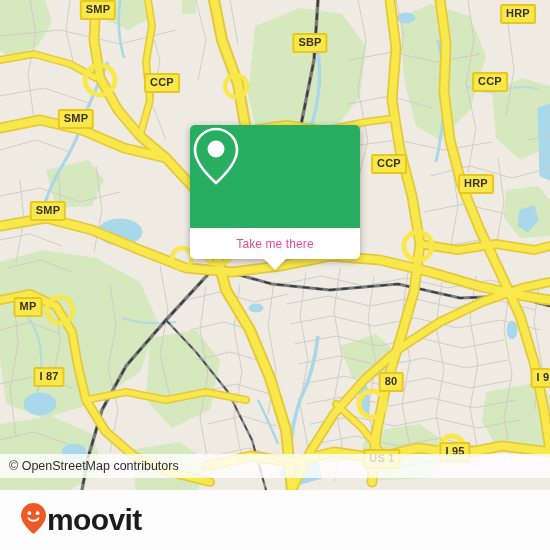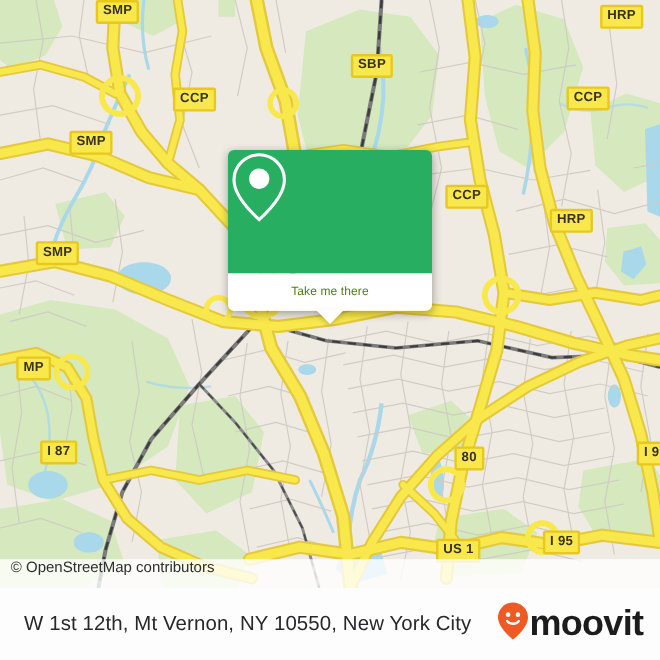--- a/index.html
+++ b/index.html
@@ -26,23 +26,23 @@
     line-height:13px;
     padding:1px 4px 2px 4px;
     letter-spacing:.2px;
     white-space:nowrap;
     box-sizing:border-box;
     transform:translate(-50%,-50%);
   }
 
   
   .attrib{
-    position:absolute;left:0;bottom:0;width:550px;height:24px;
+    position:absolute;left:0;bottom:12px;width:550px;height:24px;
     background:rgba(255,255,255,.80);
-    display:flex;align-items:flex-start;
+    display:flex;align-items:center;
     box-sizing:border-box;padding-left:9px;
   }
   .attrib span{font-size:12.5px;color:#2d2d2d;}
 
   
   .card{
     position:absolute;left:190px;top:125px;width:170px;
     border-radius:5px;
     box-shadow:0 2px 7px rgba(0,0,0,.32);
     overflow:visible;
@@ -53,21 +53,21 @@
     border-radius:5px 5px 0 0;
     display:flex;align-items:center;justify-content:center;
   }
   .card-bottom{
     position:relative;
     background:#ffffff;
     height:31px;
     border-radius:0 0 5px 5px;
     display:flex;align-items:center;justify-content:center;
   }
-  .card-bottom .label{font-size:10px;color:#4d7c0f;letter-spacing:.1px;}
+  .card-bottom .label{font-size:12px;color:#ec4899;letter-spacing:.1px;}
   .tail{
     position:absolute;left:50%;top:30px;
     width:0;height:0;margin-left:-12px;
     border-left:12px solid transparent;
     border-right:12px solid transparent;
     border-top:12px solid #ffffff;
     filter:drop-shadow(0 2px 2px rgba(0,0,0,.18));
   }
 
   
@@ -260,34 +260,34 @@
           <circle cx="372" cy="404" r="13" stroke-width="5"></circle>
           <circle cx="452" cy="448" r="12" stroke-width="5"></circle>
           <circle cx="236" cy="86" r="11" stroke-width="4.5"></circle>
           <circle cx="182" cy="258" r="10" stroke-width="4.5"></circle>
         </g>
       </g>
     </svg>
 
     <div>
       <div class="shield" style="left:98px;top:10px">SMP</div>
-      <div class="shield" style="left:310px;top:55px">SBP</div>
+      <div class="shield" style="left:310px;top:43px">SBP</div>
       <div class="shield" style="left:162px;top:83px">CCP</div>
       <div class="shield" style="left:490px;top:82px">CCP</div>
       <div class="shield" style="left:518px;top:14px">HRP</div>
       <div class="shield" style="left:76px;top:119px">SMP</div>
       <div class="shield" style="left:389px;top:164px">CCP</div>
       <div class="shield" style="left:476px;top:184px">HRP</div>
       <div class="shield" style="left:48px;top:211px">SMP</div>
       <div class="shield" style="left:28px;top:307px">MP</div>
       <div class="shield" style="left:49px;top:377px">I 87</div>
       <div class="shield" style="left:391px;top:382px">80</div>
       <div class="shield" style="left:543px;top:378px">I 9</div>
       <div class="shield" style="left:382px;top:459px">US 1</div>
-      <div class="shield" style="left:468px;top:452px">I 95</div>
+      <div class="shield" style="left:455px;top:452px">I 95</div>
     </div>
 
     <div class="card">
       <div class="card-top">
         <span>
           <svg width="52" height="62" viewBox="0 0 52 62">
             <path d="M26 4 C14.4 4 5 13.4 5 25 C5 38 20 52.5 26 58 C32 52.5 47 38 47 25 C47 13.4 37.6 4 26 4 Z" fill="none" stroke="#ffffff" stroke-width="2.6"></path>
             <circle cx="26" cy="24" r="8.5" fill="#ffffff"></circle>
           </svg>
         </span>
@@ -297,21 +297,20 @@
         <span class="tail"></span>
       </div>
     </div>
 
     <div class="attrib">
       <span>© OpenStreetMap contributors</span>
     </div>
   </div>
 
   <div class="footer">
-    <span class="addr">W 1st 12th, Mt Vernon, NY 10550, New York City</span>
     <span class="logo">
       <span>
         <svg width="27" height="33" viewBox="0 0 27 33">
           <path d="M13.5 1 C6.6 1 1 6.6 1 13.5 C1 21 10 29 13.5 32 C17 29 26 21 26 13.5 C26 6.6 20.4 1 13.5 1 Z" fill="#ee5a24"></path>
           <circle cx="9.4" cy="11.2" r="1.9" fill="#ffffff"></circle>
           <circle cx="17.6" cy="11.2" r="1.9" fill="#ffffff"></circle>
           <path d="M8.6 16.4 C10.4 19.6 16.6 19.6 18.4 16.4" fill="none" stroke="#ffffff" stroke-width="1.9" stroke-linecap="round"></path>
         </svg>
       </span>
       <span class="word">moovit</span>

